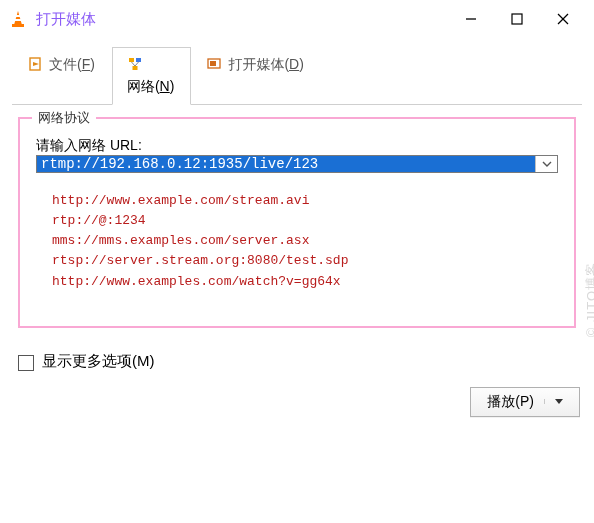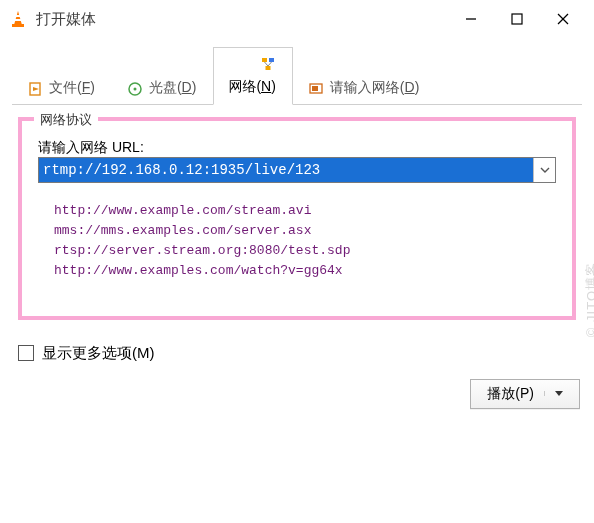--- a/index.html
+++ b/index.html
@@ -1,42 +1,42 @@
 <!DOCTYPE html>
 <html><head>
   <meta charset="utf-8">
   <style>
     * { box-sizing: border-box; margin: 0; padding: 0; }
     body { font-family: "Microsoft YaHei", SimSun, sans-serif; font-size: 13px; background: #fff; width: 594px; height: 523px; position: relative; }
     
     .titlebar { display: flex; align-items: center; height: 38px; padding: 0 8px; }
     .titlebar .app-icon { width: 20px; height: 20px; margin-right: 8px; }
-    .titlebar .title { font-size: 15px; color: #404040; }
+    .titlebar .title { font-size: 15px; color: #8b5cf6; }
     .titlebar .spacer { flex: 1; }
     .titlebar .win-btn { width: 46px; height: 30px; display: flex; align-items: center; justify-content: center; color: #000; font-size: 14px; }
     
     .tab-area { padding: 8px 12px 0 12px; }
     .tabs { display: flex; border-bottom: 1px solid #cfcfcf; }
-    .tab { display: flex; align-items: flex-end; gap: 6px; padding: 8px 16px 8px 14px; color: #555; font-size: 14px; border: 1px solid transparent; border-bottom: none; position: relative; bottom: -1px; }
+    .tab { display: flex; align-items: flex-start; gap: 6px; padding: 8px 16px 8px 14px; color: #555; font-size: 14px; border: 1px solid transparent; border-bottom: none; position: relative; bottom: -1px; }
     .tab.active { border: 1px solid #cfcfcf; border-bottom: 1px solid #fff; background: #fff; color: #000; flex-direction: column; }
     .tab .underline { text-decoration: underline; }
     .tab-icon { width: 16px; height: 16px; display: inline-block; }
     
-    .groupbox { margin: 12px 18px 4px 18px; border: 4px solid #f9a8d4; position: relative; padding: 18px 16px 30px 16px; }
+    .groupbox { margin: 12px 18px 4px 18px; border: 2px solid #f9a8d4; position: relative; padding: 18px 16px 30px 16px; }
     .groupbox .legend { position: absolute; top: -10px; left: 12px; background: #fff; padding: 0 6px; color: #333; }
     .groupbox .label { font-size: 14px; color: #000; }
     
-    .url-row { display: flex; border: 1px solid #7a7a7a; height: 26px; }
+    .url-row { display: flex; border: 1px solid #7a7a7a; height: 18px; }
     .url-input { flex: 1; background: #1a6fd4; color: #fff; font-family: "Courier New", monospace; font-size: 14px; padding: 2px 4px; border: none; outline: none; }
     .url-input::selection { background: #1a6fd4; color: #fff; }
     .dropdown-btn { width: 22px; background: #fff; display: flex; align-items: center; justify-content: center; border-left: 1px solid #c0c0c0; }
     
-    .examples { margin: 18px 4px 4px 16px; font-family: "Courier New", monospace; font-size: 13px; color: #701a75; line-height: 1.55; }
+    .examples { margin: 18px 4px 4px 16px; font-family: "Courier New", monospace; font-size: 13px; color: #b91c1c; line-height: 1.55; }
     
-    .more-options { display: flex; align-items: center; margin: 24px 18px 10px 18px; }
+    .more-options { display: flex; align-items: flex-end; margin: 24px 18px 10px 18px; }
     .checkbox { width: 16px; height: 16px; border: 1px solid #555; margin-right: 8px; background: #fff; }
     .more-options .text { font-size: 15px; color: #000; }
     
     .button-row { display: flex; justify-content: flex-end; gap: 17px; padding: 0 14px 6px 16px; margin-top: 16px; }
     .btn { display: flex; align-items: center; height: 30px; border: 1px solid #b0b0b0; background: linear-gradient(#fdfdfd,#f0f0f0); padding: 0 16px; font-size: 14px; box-shadow: 0 1px 0 rgba(0,0,0,0.05); }
     .btn .arrow-part { margin-left: 10px; padding-left: 10px; border-left: 1px solid #c8c8c8; display: flex; align-items: center; }
     
     .watermark { position: absolute; right: 2px; top: 50%; transform: translateY(-50%) rotate(-90deg); transform-origin: right center; color: #d9d9d9; font-size: 13px; letter-spacing: 1px; }
   </style>
 </head>
@@ -73,60 +73,54 @@
 
 <div class="tab-area">
   <div class="tabs">
     <div class="tab">
       <span class="tab-icon"><svg viewBox="0 0 16 16">
             <rect x="3" y="2" width="10" height="12" fill="none" stroke="#e08a1a" stroke-width="1.4"></rect>
             <polygon points="6,6 12,8 6,10" fill="#e08a1a"></polygon>
           </svg></span>
       <span><span>文件(</span><span class="underline">F</span><span>)</span></span>
     </div>
-    <div class="tab">
-      <span class="tab-icon"><svg viewBox="0 0 16 16">
-            <circle cx="8" cy="8" r="6" fill="none" stroke="#4aa34a" stroke-width="1.5"></circle>
-            <circle cx="8" cy="8" r="1.5" fill="#4aa34a"></circle>
-          </svg></span>
-      <span><span>光盘(</span><span class="underline">D</span><span>)</span></span>
-    </div>
     <div class="tab active">
       <span class="tab-icon"><svg viewBox="0 0 16 16">
             <rect x="2" y="2" width="5" height="4" fill="#f2a600"></rect>
             <rect x="9" y="2" width="5" height="4" fill="#3b78e7"></rect>
             <rect x="5.5" y="10" width="5" height="4" fill="#f2a600"></rect>
             <line x1="4.5" y1="6" x2="8" y2="10" stroke="#888"></line>
             <line x1="11.5" y1="6" x2="8" y2="10" stroke="#888"></line>
           </svg></span>
       <span><span>网络(</span><span class="underline">N</span><span>)</span></span>
     </div>
     <div class="tab">
       <span class="tab-icon"><svg viewBox="0 0 16 16">
             <rect x="2" y="3" width="12" height="9" fill="none" stroke="#d06a1a" stroke-width="1.3"></rect>
             <rect x="4" y="5" width="6" height="5" fill="#d06a1a"></rect>
           </svg></span>
-      <span><span>请输入网络(</span><span class="underline">D</span><span>)</span></span>
+      <span><span>打开媒体(</span><span class="underline">D</span><span>)</span></span>
     </div>
   </div>
 </div>
 
 <div class="groupbox">
   <div class="legend">网络协议</div>
   <div class="label">请输入网络 URL:</div>
   <div class="url-row">
     <input class="url-input" value="rtmp://192.168.0.12:1935/live/123" style="">
     <div class="dropdown-btn">
       <svg width="10" height="6">
           <polyline points="1,1 5,5 9,1" fill="none" stroke="#555" stroke-width="1.4"></polyline>
         </svg>
     </div>
   </div>
   <div class="examples">
     <div>http://www.example.com/stream.avi</div>
+    <div>rtp://@:1234</div>
     <div>mms://mms.examples.com/server.asx</div>
     <div>rtsp://server.stream.org:8080/test.sdp</div>
     <div>http://www.examples.com/watch?v=gg64x</div>
   </div>
 </div>
 
 <div class="more-options">
   <div class="checkbox"></div>
   <span class="text"><span>显示更多选项(</span><span class="underline">M</span><span>)</span></span>
 </div>

